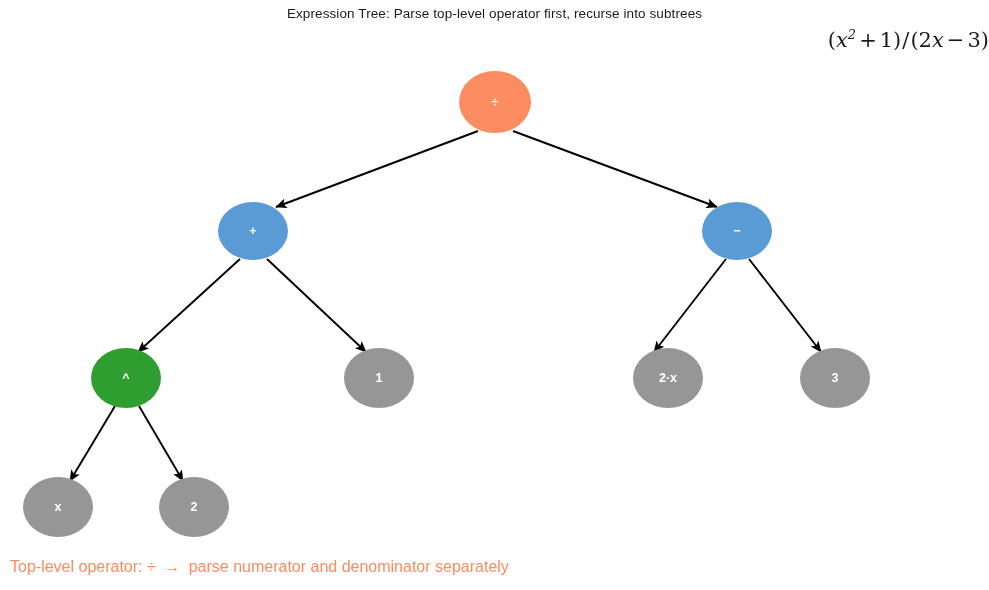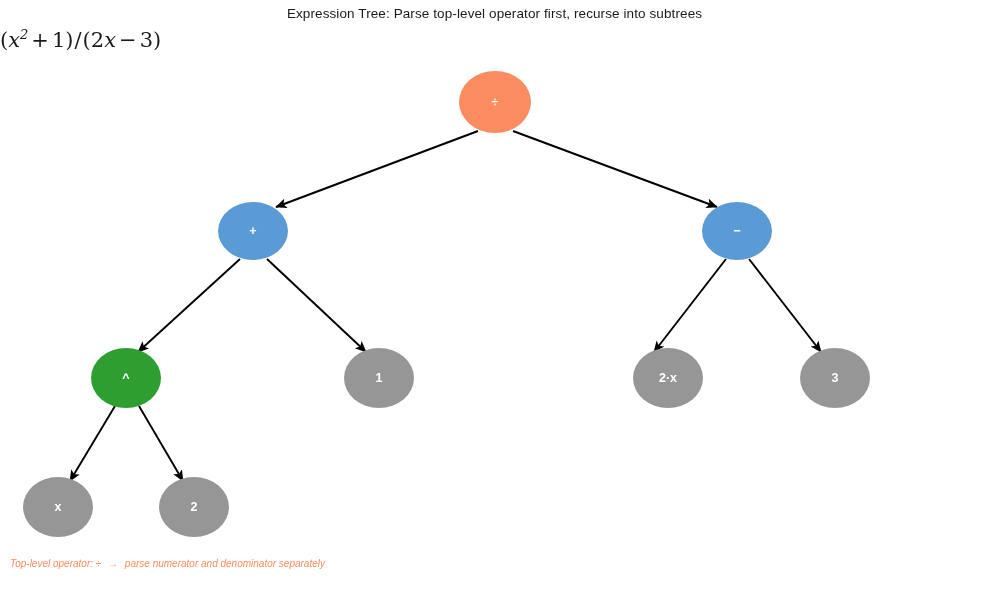--- a/index.html
+++ b/index.html
@@ -23,21 +23,21 @@
     text-align: center;
     font-size: 13.5px;
     color: #1a1a1a;
     letter-spacing: 0.1px;
   }
   #formula {
     position: absolute;
     left: 0;
     top: 28px;
     width: 989px;
-    text-align: left;
+    text-align: right;
     font-family: "DejaVu Serif", serif;
     font-size: 21px;
     color: #1a1a1a;
     white-space: nowrap;
   }
   #formula .mi { font-style: italic; }
   #formula .mn { font-style: normal; }
   #formula sup {
     font-size: 0.62em;
     vertical-align: super;
@@ -64,24 +64,23 @@
     font-weight: bold;
     font-size: 12.5px;
     line-height: 1;
     user-select: none;
   }
   .node-label { pointer-events: none; }
   #caption {
     position: absolute;
     left: 10px;
     top: 558px;
-    font-size: 10px;
+    font-size: 16px;
     color: #fb8c5f;
     white-space: nowrap;
-    font-style: italic;
   }
   #caption .arrow-glyph { padding: 0 4px; }
 </style>
 </head>
 <body>
 
 <div id="canvas">
 
   <div id="title">Expression Tree: Parse top-level operator first, recurse into subtrees</div>
 

